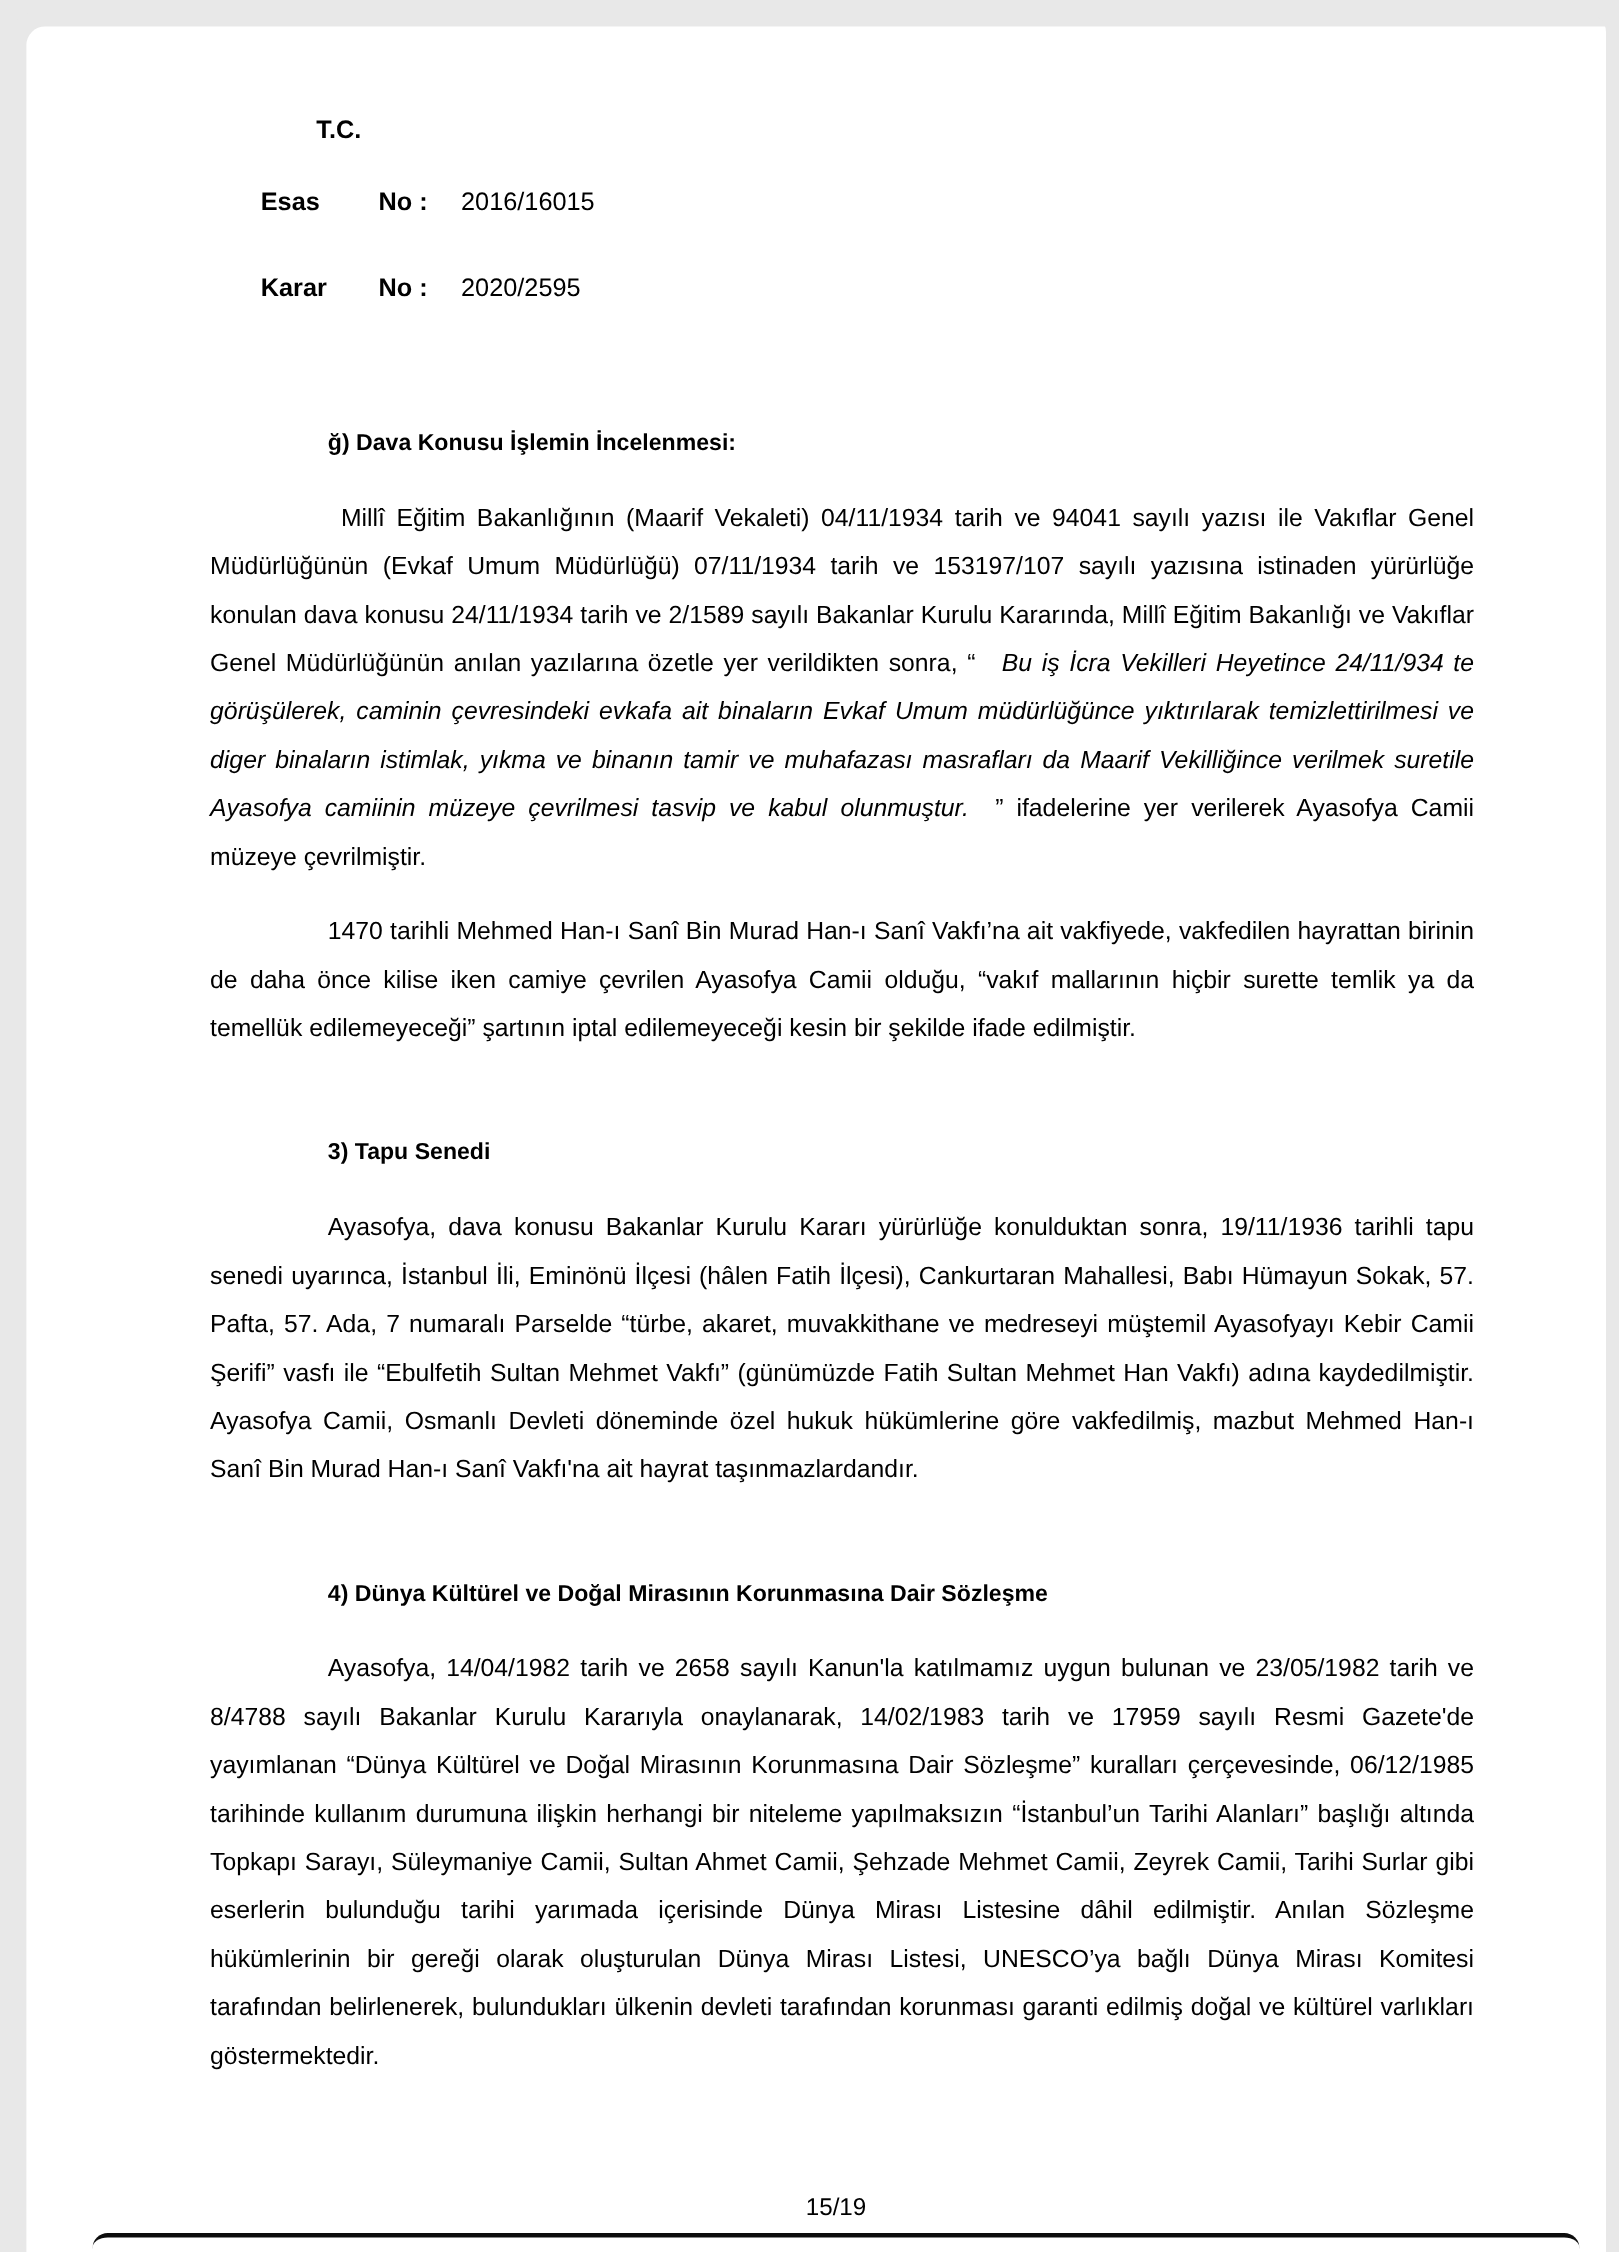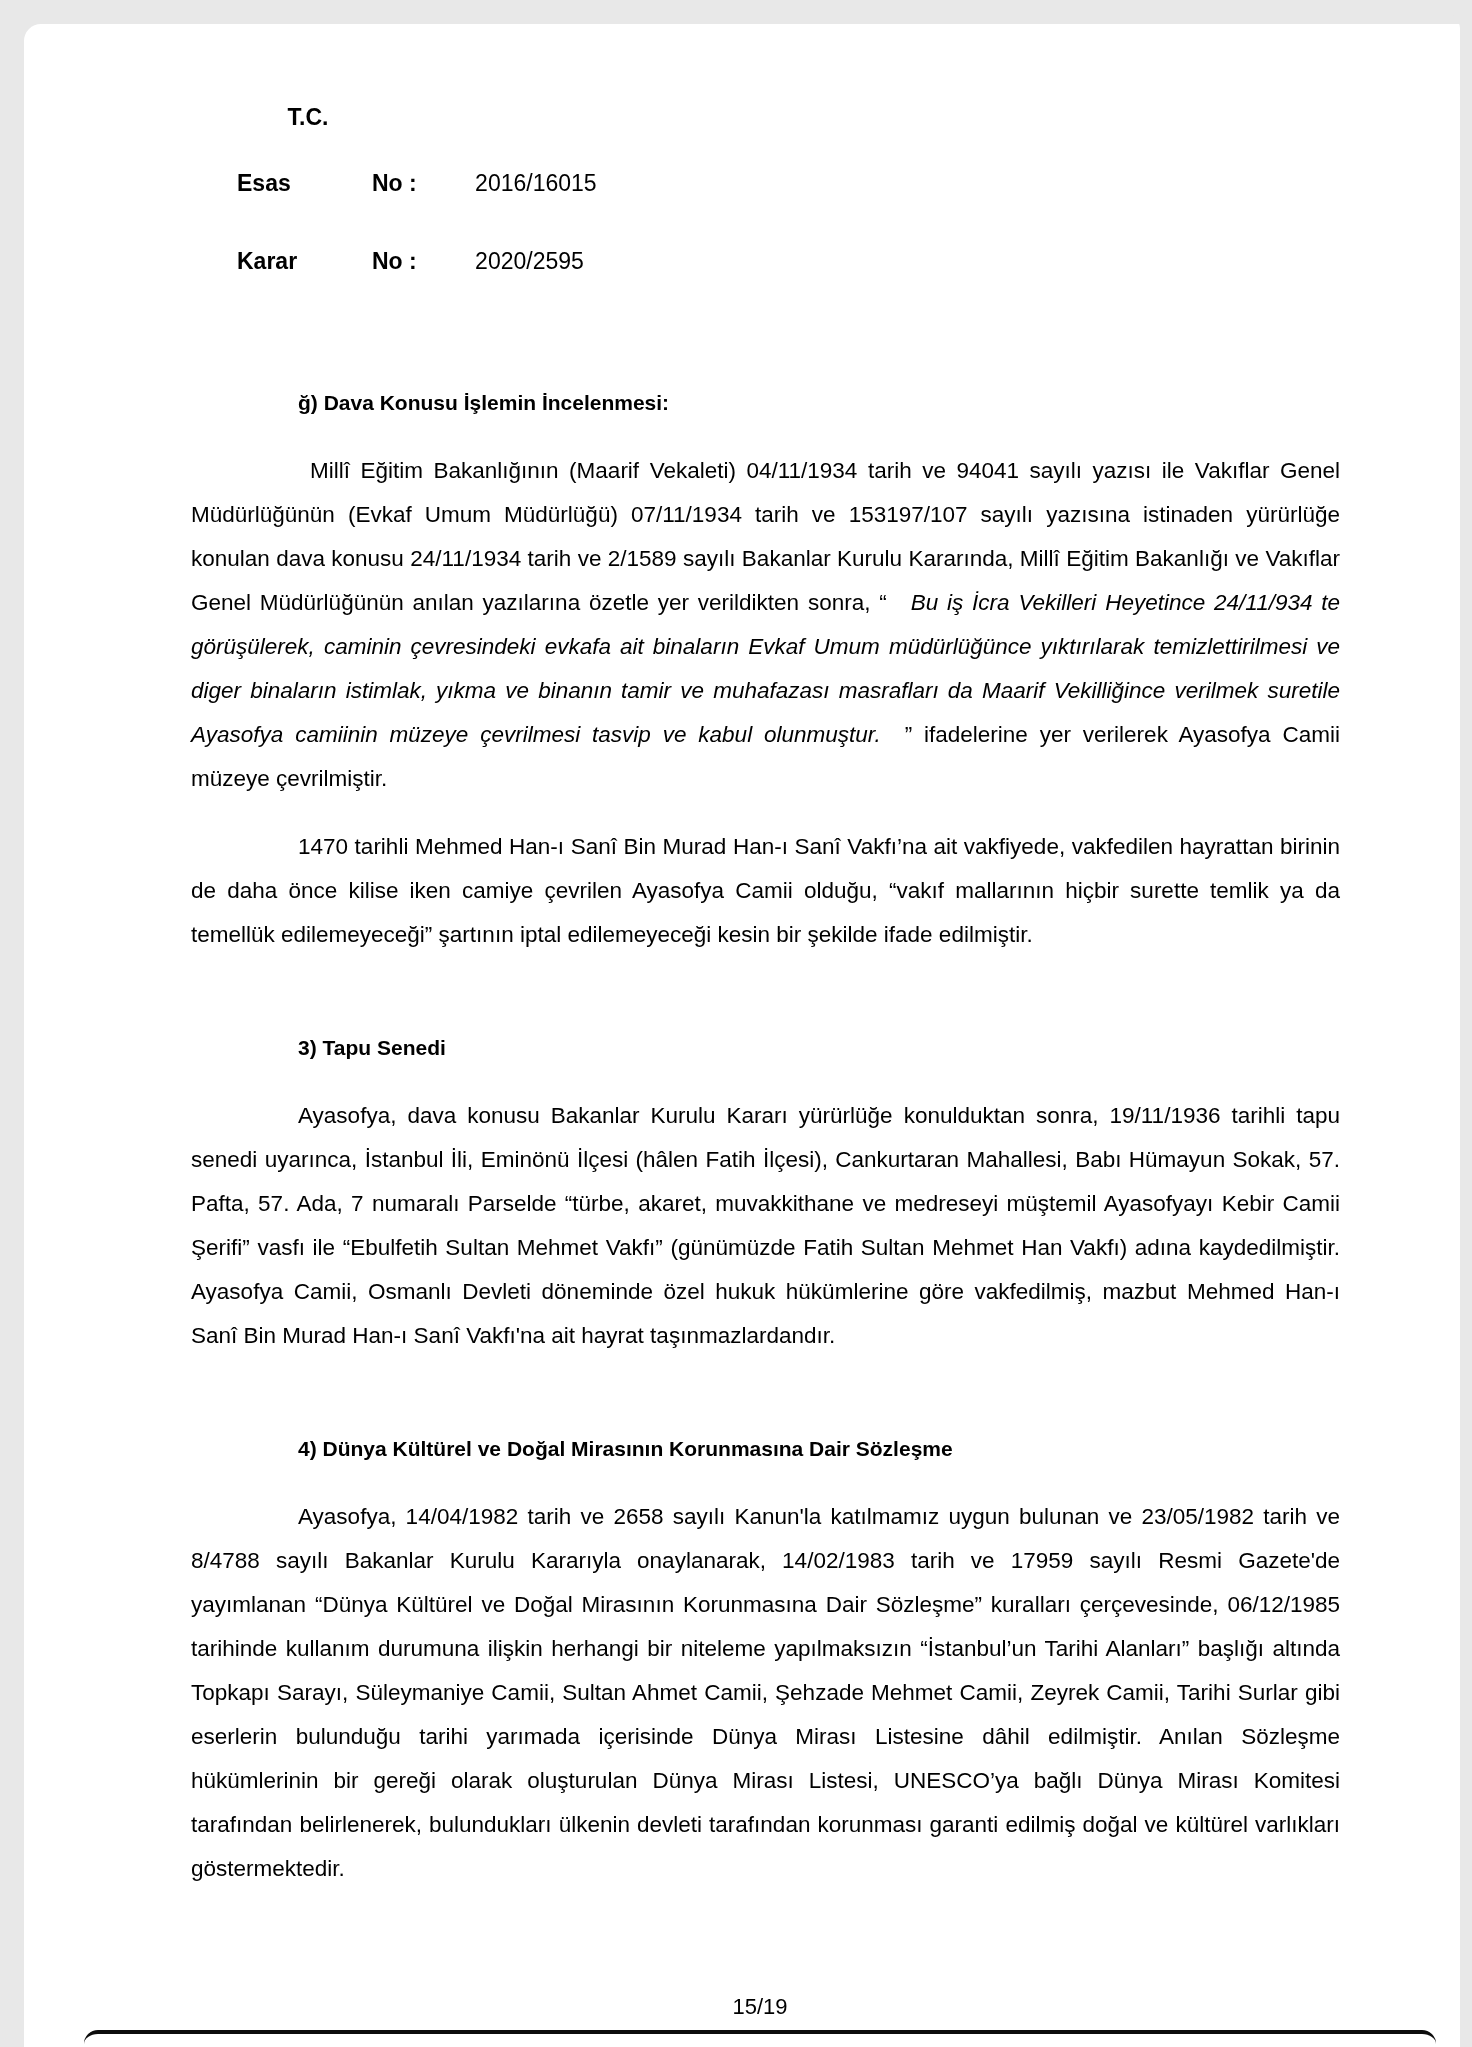--- a/index.html
+++ b/index.html
@@ -19,21 +19,21 @@
   }
   
   .hdr {
     margin-left:22px;
     font-weight:bold;
     font-size:23px;
     line-height:30px;
   }
   .hdr .tc { width:190px; text-align:center; }
   .hdr .danistay { letter-spacing:1.5px; }
-  .case-row { display:flex;gap:28px; }
+  .case-row { display:flex; }
   .case-row .lbl { width:107px; font-weight:bold; }
   .case-row .no  { font-weight:bold; white-space:pre; }
   .case-row .val { font-weight:normal; }
   
   .sec-head {
     font-weight:bold;
     font-size:21px;
     line-height:44px;
     text-indent:107px;
   }

